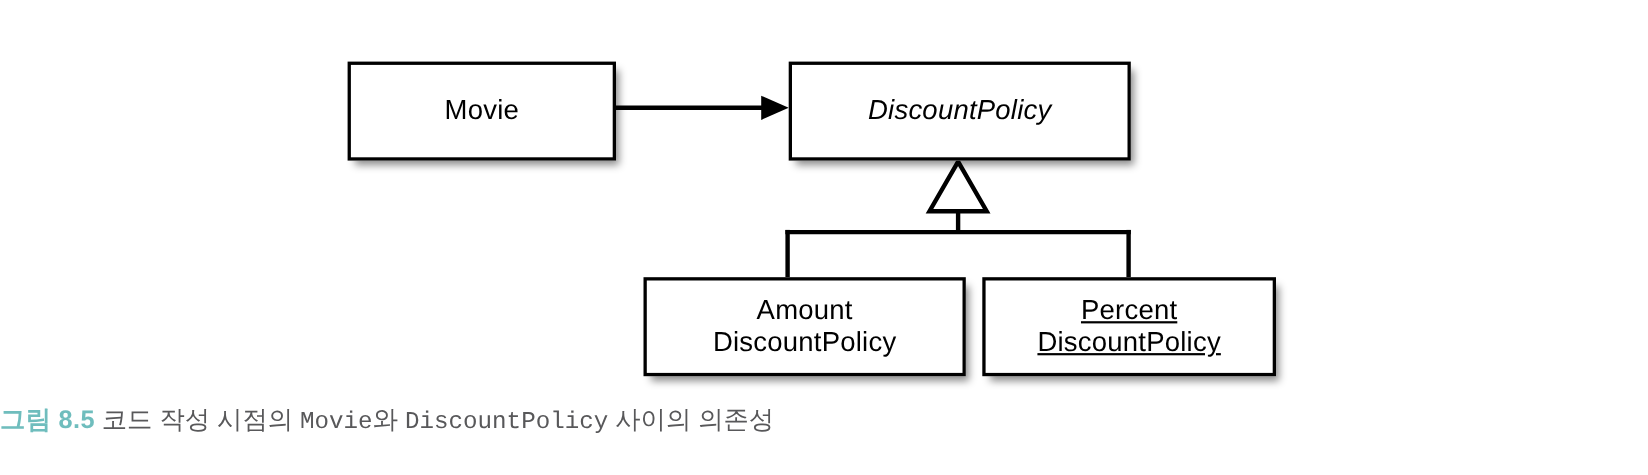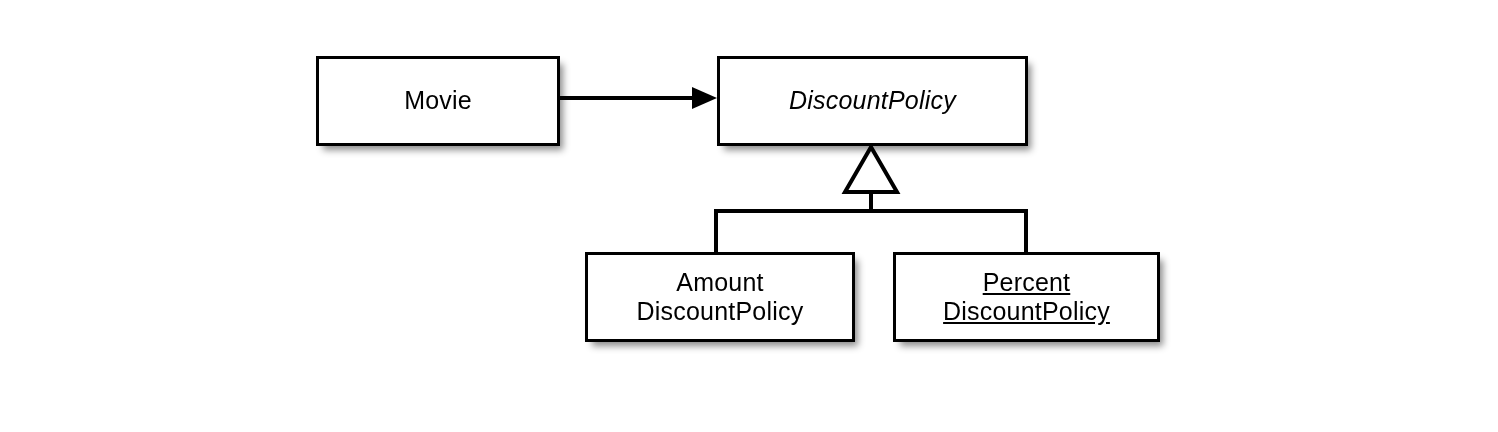--- a/index.html
+++ b/index.html
@@ -59,21 +59,21 @@
   }
   #box-discountpolicy {
     left: 717px;
     top: 56px;
     width: 311px;
     height: 90px;
   }
   #box-amountdiscountpolicy {
     left: 585px;
     top: 252px;
-    width: 270px;
+    width: 293px;
     height: 90px;
   }
   #box-percentdiscountpolicy {
     left: 893px;
     top: 252px;
     width: 267px;
     height: 90px;
     text-decoration: underline;
   }
   
@@ -158,14 +158,15 @@
 DiscountPolicy</span>
     </div>
 
     <div class="uml-box" id="box-percentdiscountpolicy">
       <span class="box-label">Percent
 DiscountPolicy</span>
     </div>
 
   </div>
 
+  <div id="figure-caption"><span class="caption-number">그림 8.5</span><span class="caption-text"> 코드 작성 시점의 </span><span class="code-term">Movie</span><span class="caption-text">와 </span><span class="code-term">DiscountPolicy</span><span class="caption-text"> 사이의 의존성</span></div>
 
 </div>
 
 </body></html>

